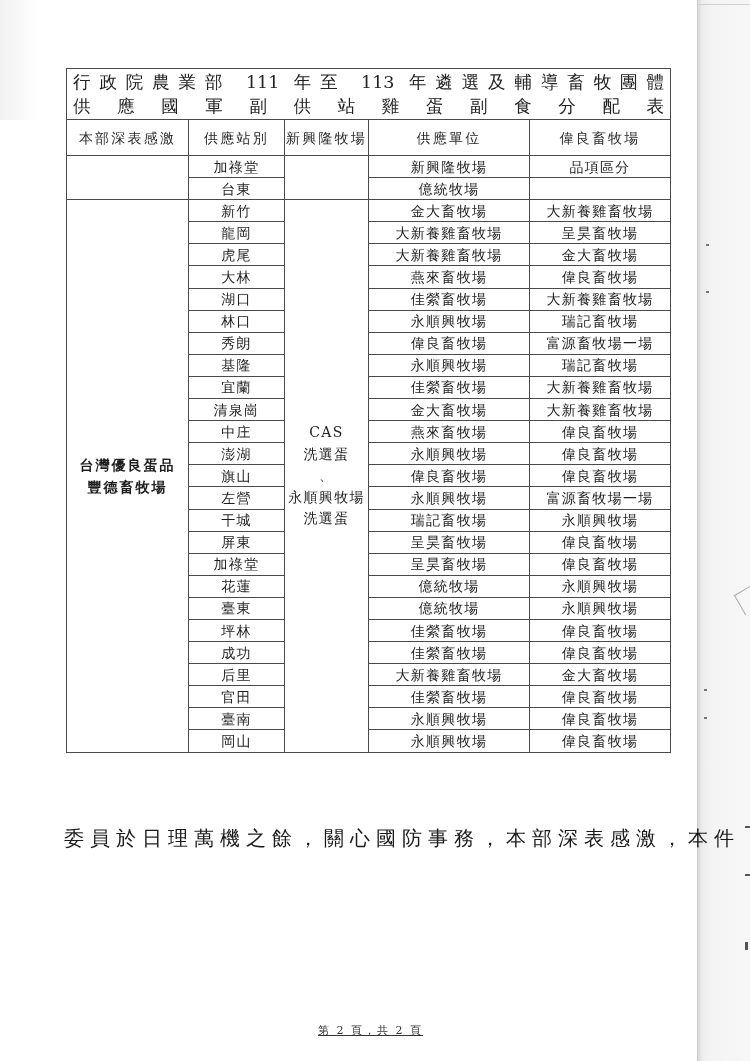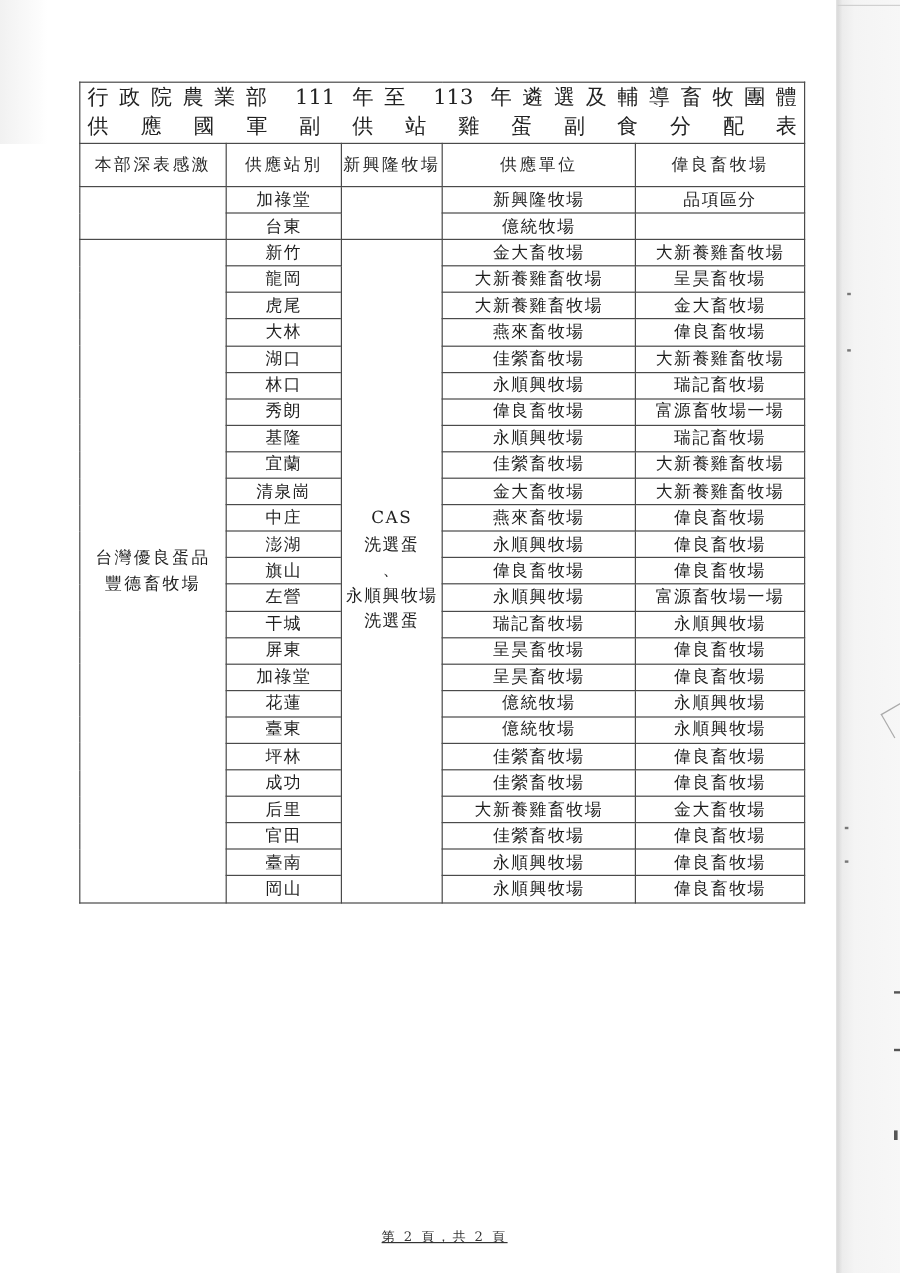--- a/index.html
+++ b/index.html
@@ -36,21 +36,21 @@
     font-size: 14px; letter-spacing: 1.3px; line-height: 1; overflow: hidden; white-space: nowrap;
   }
   tr.title-row td { height: 50px; padding: 0 6px; }
   .title-line {
     display: block; font-size: 17.5px; line-height: 24px; letter-spacing: 0;
     text-align: justify; text-align-last: justify; white-space: normal; color: #222;
   }
   tr.head-row td { height: 35px; font-size: 14px; letter-spacing: 2.2px; color: #2a2a2a; }
   tr.data-row td { height: 21.1px; }
   td.multi span { display: block; line-height: 21.5px; }
-  td.org span { letter-spacing: 2px; line-height: 22px; }
+  td.org span { letter-spacing: 2px; line-height: 22px; font-weight: bold; }
 
   .body-text {
     position: absolute; left: 64px; top: 824px; width: 640px;
     font-size: 20px; letter-spacing: 6px; line-height: 28px; color: #1a1a1a;
   }
   .body-text span { display: block; white-space: nowrap; }
   .footer {
     position: absolute; left: 318px; top: 1023px; font-size: 11px; letter-spacing: 2px; color: #333; text-decoration: underline;
   }
 </style>
@@ -244,15 +244,16 @@
     </tr>
     <tr class="data-row">
       <td>岡山</td>
       <td>永順興牧場</td>
       <td>偉良畜牧場</td>
     </tr>
   </tbody>
 </table>
 
 <div class="body-text">
+  <span>委員於日理萬機之餘，關心國防事務，本部深表感激，本件</span>
 </div>
 
 <div class="footer">第 2 頁，共 2 頁</div>
 
 </body></html>

